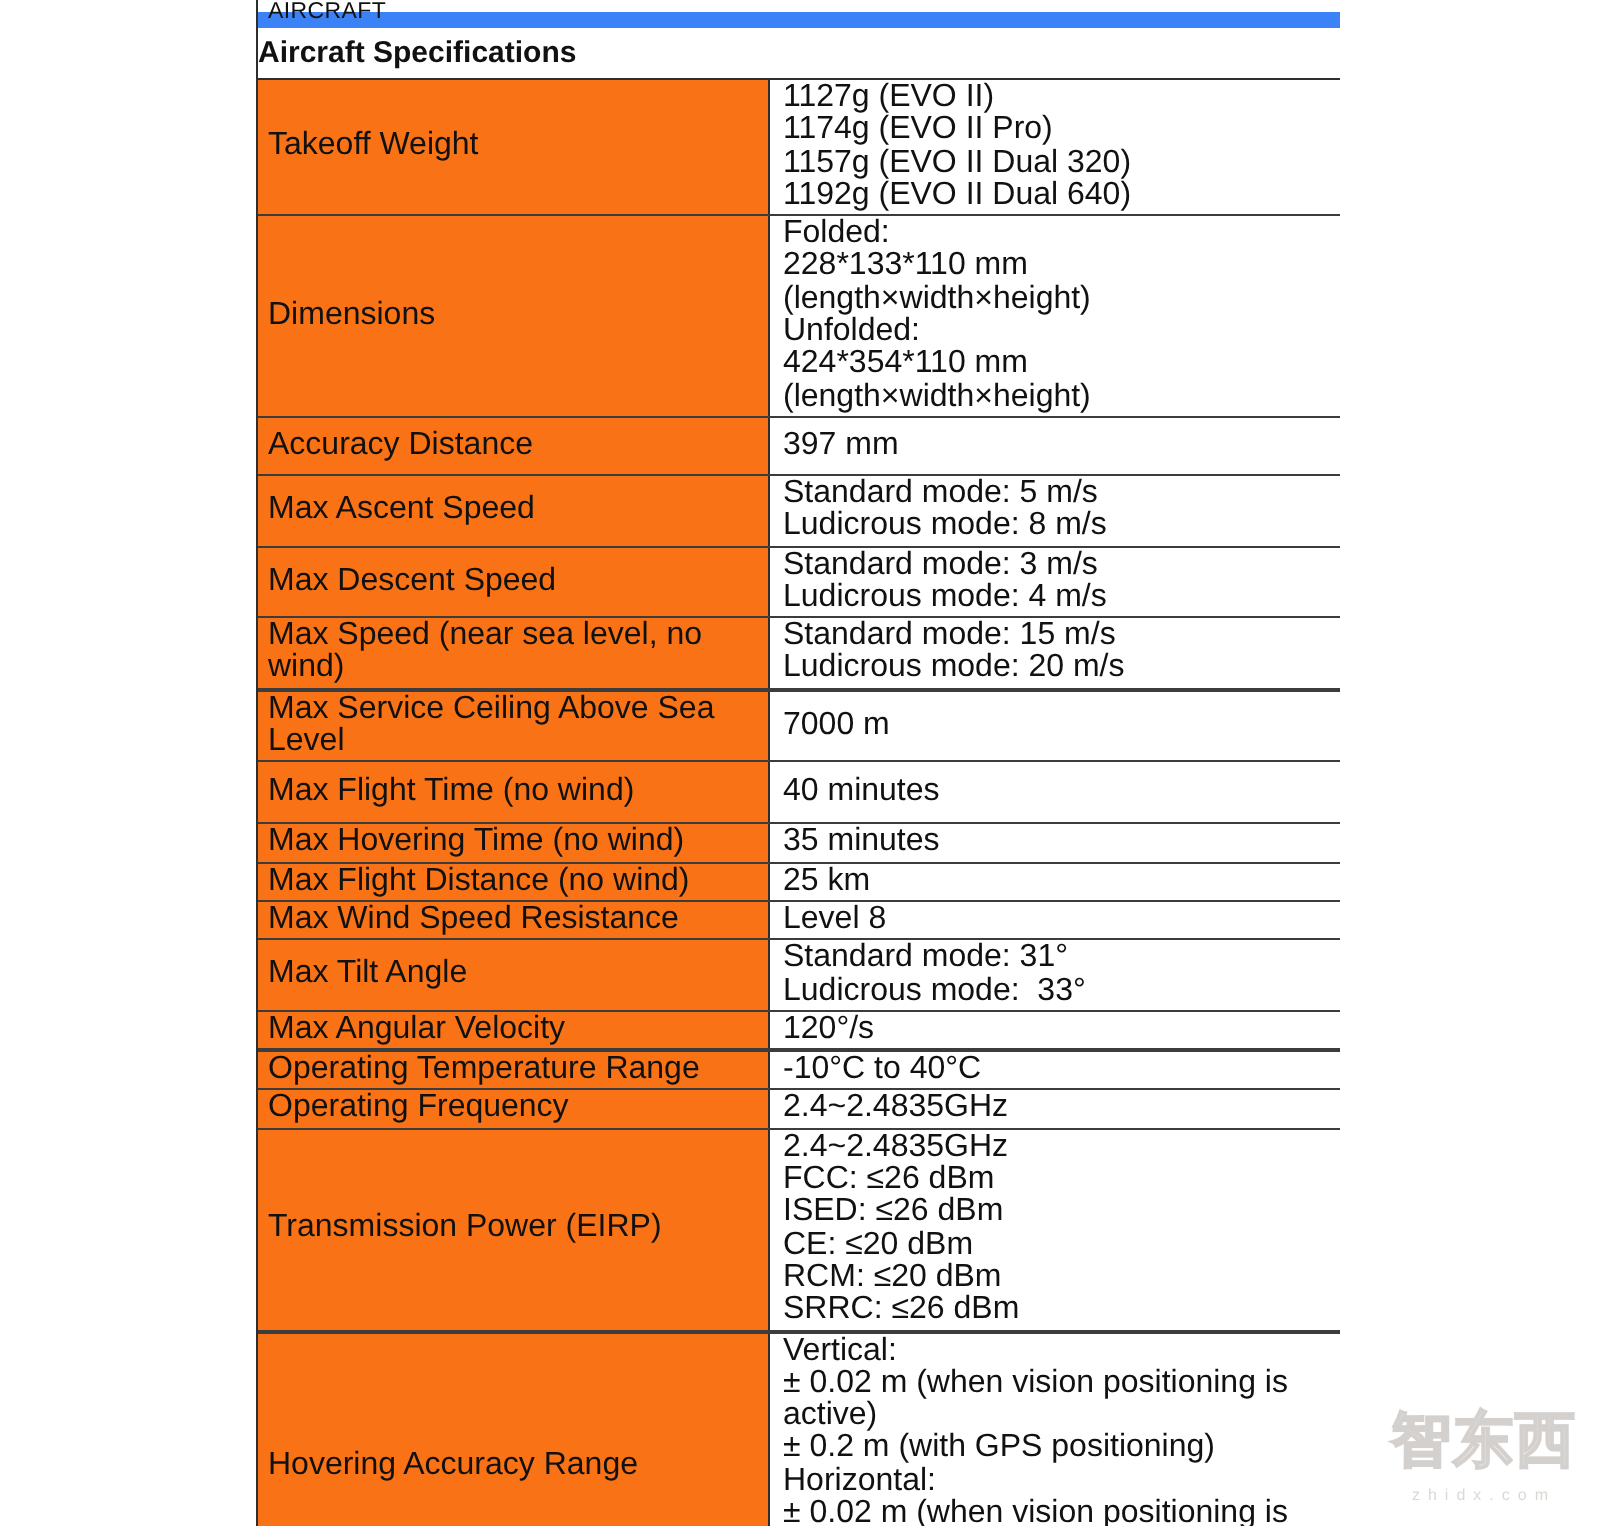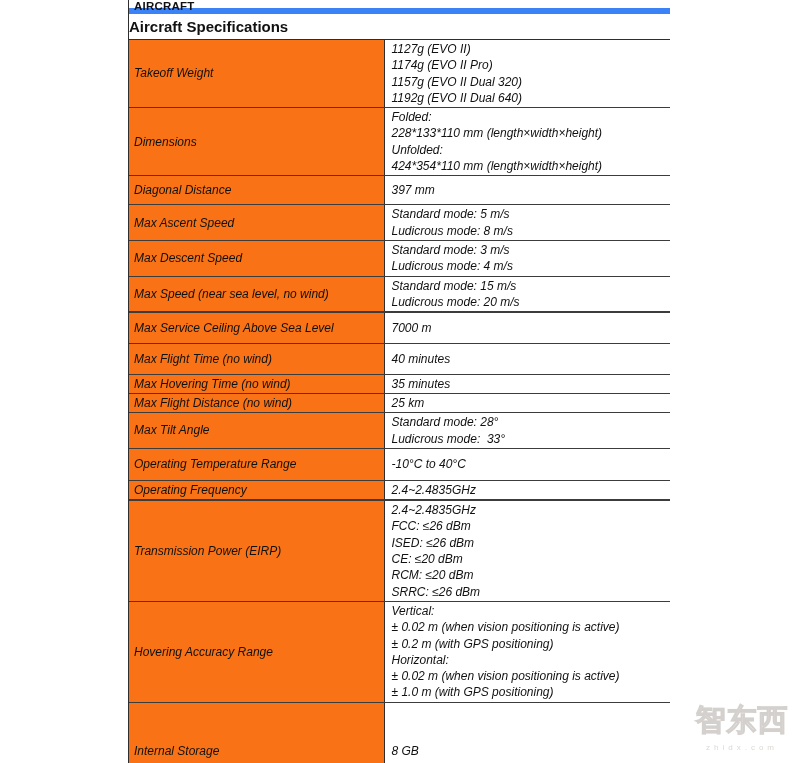--- a/index.html
+++ b/index.html
@@ -18,45 +18,44 @@
     left: 128px;
     top: 0;
     width: 542px;
     border-left: 1px solid #2e2e2e;
     border-bottom: 2px solid #2e2e2e;
   }
   .section-header {
     height: 14px;
     line-height: 13px;
     font-size: 11.5px;
-    font-weight: bold;
+    font-weight: normal;
     padding-left: 5px;
-    border-bottom: 6px solid #3b82f6;
+    border-bottom: 8px solid #3b82f6;
     letter-spacing: 0.2px;
   }
   .title-row {
     height: 26px;
     line-height: 25px;
     font-size: 15px;
     font-weight: bold;
     border-bottom: 1px solid #2e2e2e;
   }
   table.spec-table {
     width: 100%;
     border-collapse: collapse;
     table-layout: fixed;
   }
   table.spec-table col.c-label { width: 255px; }
   table.spec-table col.c-value { width: 286px; }
   table.spec-table td {
-    font-size: 12px;
+    font-size: 16px;
     line-height: 16.3px;
     vertical-align: middle;
     border-bottom: 1px solid #3c3c3c;
-    font-style: italic;
   }
   table.spec-table tr:last-child td { border-bottom: none; }
   td.label-cell {
     background: #f97316;
     border-right: 1px solid #2e2e2e;
     padding: 1px 4px 1px 5px;
   }
   td.value-cell {
     background: #ffffff;
     padding: 1px 4px 1px 7px;
@@ -134,21 +133,21 @@
 1192g (EVO II Dual 640)</td>
           </tr>
           <tr>
             <td class="label-cell">Dimensions</td>
             <td class="value-cell">Folded:
 228*133*110 mm (length×width×height)
 Unfolded:
 424*354*110 mm (length×width×height)</td>
           </tr>
           <tr>
-            <td class="label-cell">Diagonal Distance</td>
+            <td class="label-cell">Accuracy Distance</td>
             <td class="value-cell">397 mm</td>
           </tr>
           <tr>
             <td class="label-cell">Max Ascent Speed</td>
             <td class="value-cell">Standard mode: 5 m/s
 Ludicrous mode: 8 m/s</td>
           </tr>
           <tr>
             <td class="label-cell">Max Descent Speed</td>
             <td class="value-cell">Standard mode: 3 m/s
@@ -169,23 +168,31 @@
           </tr>
           <tr>
             <td class="label-cell">Max Hovering Time (no wind)</td>
             <td class="value-cell">35 minutes</td>
           </tr>
           <tr>
             <td class="label-cell">Max Flight Distance (no wind)</td>
             <td class="value-cell">25 km</td>
           </tr>
           <tr>
+            <td class="label-cell">Max Wind Speed Resistance</td>
+            <td class="value-cell">Level 8</td>
+          </tr>
+          <tr>
             <td class="label-cell">Max Tilt Angle</td>
-            <td class="value-cell">Standard mode: 28°
+            <td class="value-cell">Standard mode: 31°
 Ludicrous mode:  33°</td>
+          </tr>
+          <tr>
+            <td class="label-cell">Max Angular Velocity</td>
+            <td class="value-cell">120°/s</td>
           </tr>
           <tr>
             <td class="label-cell">Operating Temperature Range</td>
             <td class="value-cell">-10°C to 40°C</td>
           </tr>
           <tr>
             <td class="label-cell">Operating Frequency</td>
             <td class="value-cell">2.4~2.4835GHz</td>
           </tr>
           <tr>

